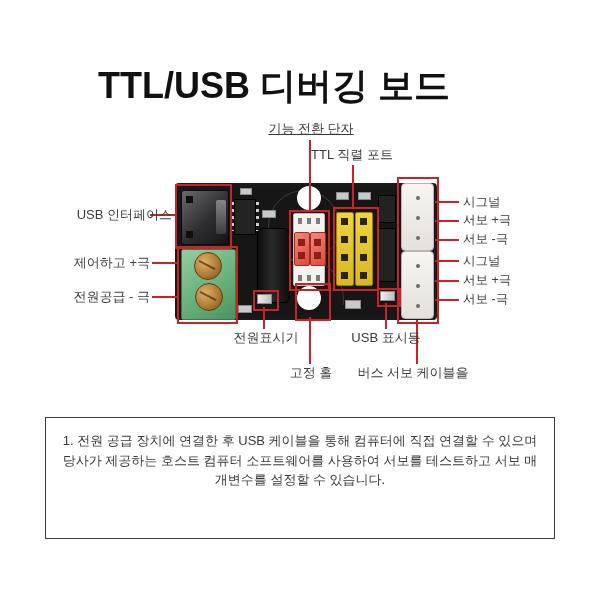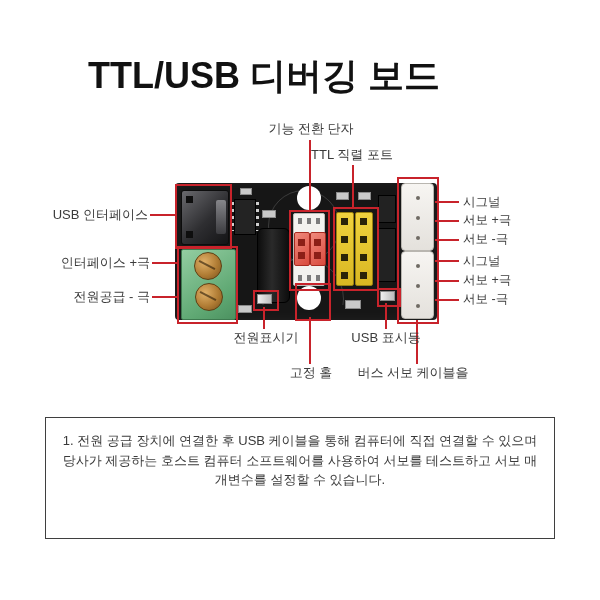--- a/index.html
+++ b/index.html
@@ -1,21 +1,21 @@
 <!DOCTYPE html>
 <html><head>
 <meta charset="utf-8">
 <style>
   html,body { margin:0; padding:0; background:#ffffff; }
   .page {
     position:relative; width:600px; height:600px; background:#ffffff;
     font-family:"Liberation Sans","DejaVu Sans",sans-serif; overflow:hidden;
   }
   .title {
-    position:absolute; left:0; top:44px; width:512px; margin:8px;
+    position:absolute; left:0; top:44px; width:512px; margin:18px;
     text-align:center; font-size:36px; font-weight:bold; color:#111;
     letter-spacing:0px;
   }
   
   .board {
     position:absolute; left:175px; top:183px; width:262px; height:137px;
     background:#161616; border-radius:4px;
     box-shadow:inset 0 0 14px rgba(255,255,255,0.05);
   }
   .hole { position:absolute; background:#ffffff; border-radius:50%; }
@@ -103,23 +103,23 @@
   .ln-right-3 { left:435px; top:260px; width:24px; }
   .ln-right-4 { left:435px; top:280px; width:24px; }
   .ln-right-5 { left:435px; top:299px; width:24px; }
   .ln-bottom-0 { left:263px; top:307px; height:22px; }
   .ln-bottom-1 { left:309px; top:317px; height:47px; }
   .ln-bottom-2 { left:385px; top:303px; height:26px; }
   .ln-bottom-3 { left:416px; top:320px; height:44px; }
   
   .lbl { position:absolute; font-size:13px; color:#3b3b3b; white-space:nowrap; line-height:1; }
   .ctr { transform:translateX(-50%); }
-  .co-top-0 { left:311px; top:122px; }
+  .co-top-0 { left:311px; top:122px;text-decoration:underline; }
   .co-top-1 { left:352px; top:148px; }
-  .co-left-0 { right:452px; top:208px;margin-left:40px; }
+  .co-left-0 { right:428px; top:208px;margin-left:40px; }
   .co-left-1 { right:450px; top:256px; }
   .co-left-2 { right:450px; top:290px; }
   .rlbl { left:463px; font-size:12.5px; }
   .co-right-0 { top:196px; } .co-right-1 { top:214px; } .co-right-2 { top:233px; }
   .co-right-3 { top:255px; } .co-right-4 { top:274px; } .co-right-5 { top:293px; }
   .co-bottom-0 { left:266px; top:331px; }
   .co-bottom-1 { left:311px; top:366px; }
   .co-bottom-2 { left:386px; top:331px; }
   .co-bottom-3 { left:413px; top:366px; }
   
@@ -221,21 +221,21 @@
     <div class="hline ln-right-5"></div>
     <div class="vline ln-bottom-0"></div>
     <div class="vline ln-bottom-1"></div>
     <div class="vline ln-bottom-2"></div>
     <div class="vline ln-bottom-3"></div>
 
     <div class="lbl ctr co-top-0">기능 전환 단자</div>
     <div class="lbl ctr co-top-1">TTL 직렬 포트</div>
 
     <div class="lbl co-left-0">USB 인터페이스</div>
-    <div class="lbl co-left-1">인터페이스 +극</div>
+    <div class="lbl co-left-1">제어하고 +극</div>
     <div class="lbl co-left-2">전원공급 - 극</div>
 
     <div class="lbl rlbl co-right-0">시그널</div>
     <div class="lbl rlbl co-right-1">서보 +극</div>
     <div class="lbl rlbl co-right-2">서보 -극</div>
     <div class="lbl rlbl co-right-3">시그널</div>
     <div class="lbl rlbl co-right-4">서보 +극</div>
     <div class="lbl rlbl co-right-5">서보 -극</div>
 
     <div class="lbl ctr co-bottom-0">전원표시기</div>

